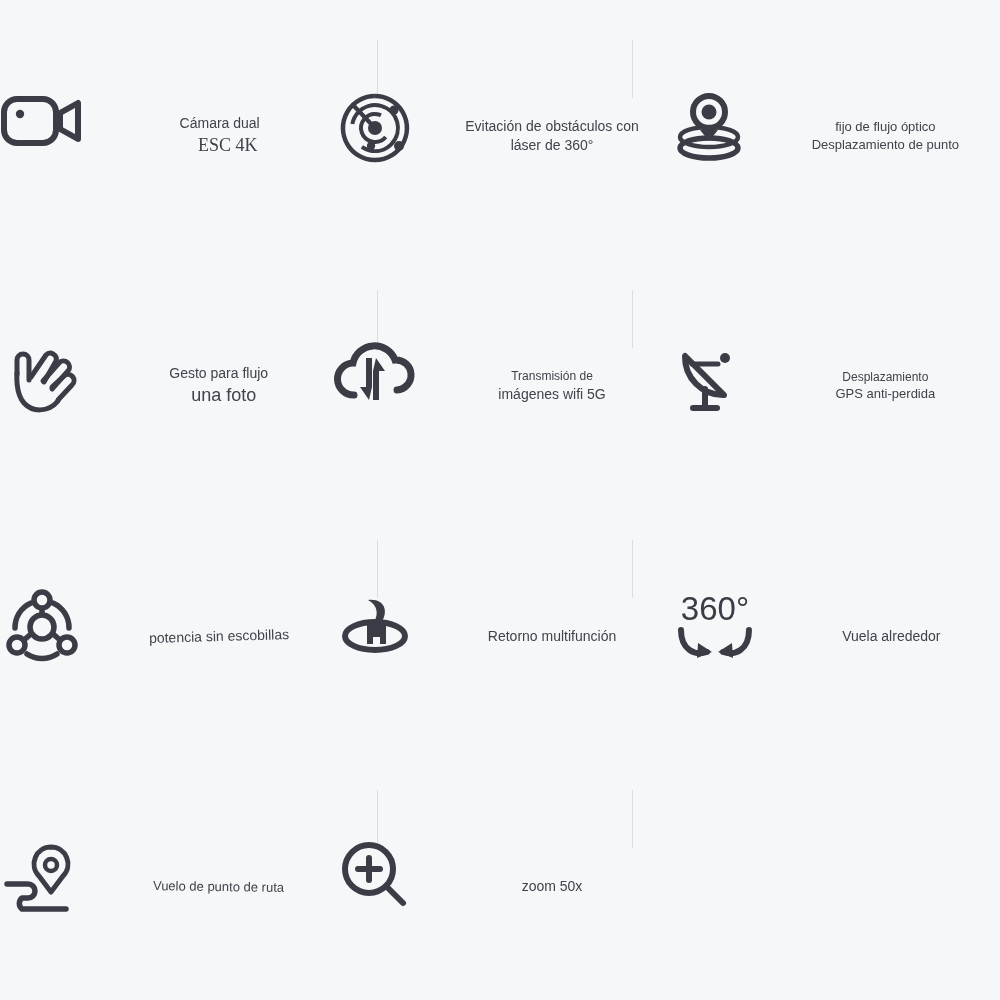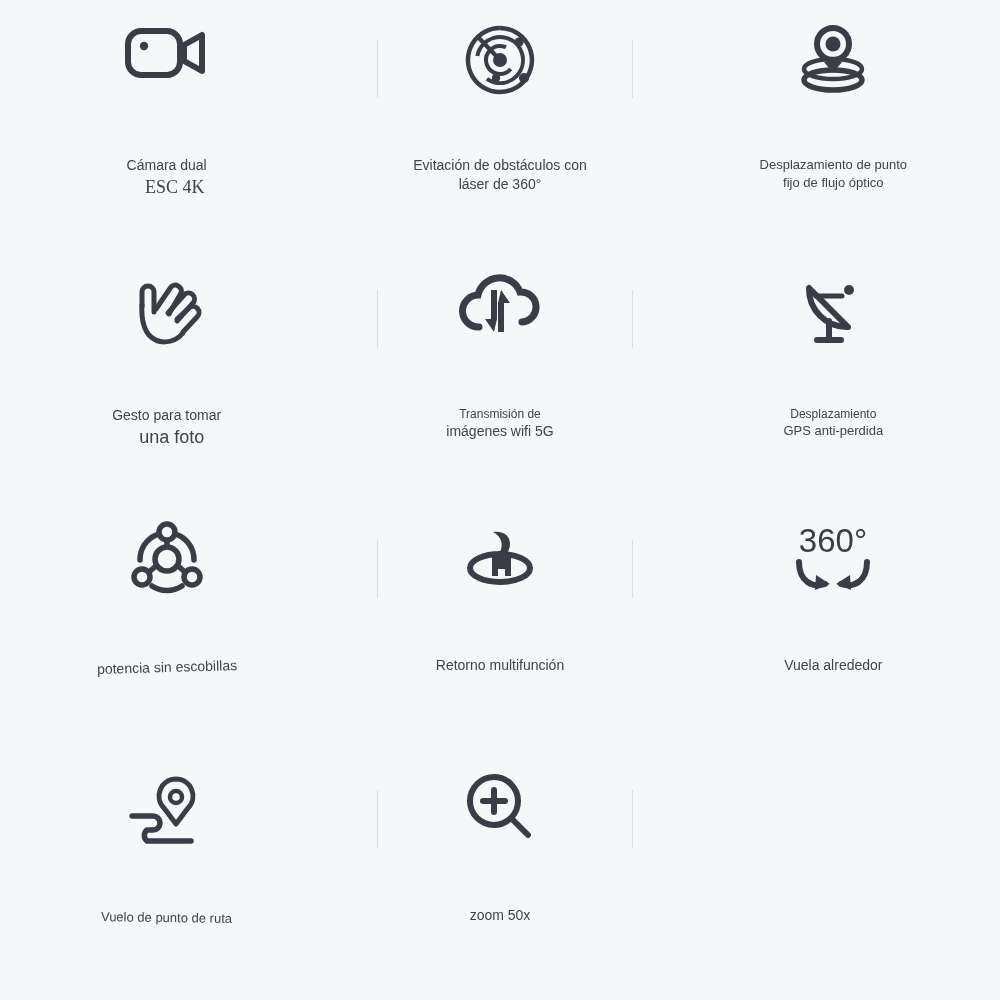--- a/index.html
+++ b/index.html
@@ -29,21 +29,21 @@
     width: 1000px;
     height: 250px;
   }
 
   .cell {
     position: relative;
     width: 333.33px;
     height: 250px;
     box-sizing: border-box;
     display: flex;
-    flex-direction: column;
+    flex-direction: row;
     align-items: center;
     gap: 20px;
   }
 
   .icon-box {
     height: 92px;
     width: 110px;
     margin-top: 22px;
     display: flex;
     align-items: flex-start;
@@ -136,22 +136,22 @@
       <div class="icon-box">
         <svg width="74" height="76" viewBox="0 0 74 76">
           <circle cx="37" cy="22" r="16" fill="none" stroke="#3a3d45" stroke-width="6"></circle>
           <circle cx="37" cy="22" r="7.5" fill="#3a3d45"></circle>
           <ellipse cx="37" cy="47" rx="29" ry="10" fill="none" stroke="#3a3d45" stroke-width="4.5"></ellipse>
           <ellipse cx="37" cy="58" rx="29" ry="10" fill="none" stroke="#3a3d45" stroke-width="5.5"></ellipse>
           <path d="M28 40 L46 40 L37 51 Z" fill="#3a3d45"></path>
         </svg>
       </div>
       <div class="caption">
+        <span class="line t-sm">fijo de flujo óptico</span>
         <span class="line t-sm">Desplazamiento de punto</span>
-        <span class="line t-sm">fijo de flujo óptico</span>
       </div>
     </div>
   </div>
 
   <div class="row">
     <div class="divider d1"></div>
     <div class="divider d2"></div>
 
     <div class="cell">
       <div class="icon-box">
@@ -159,21 +159,21 @@
           <g fill="none" stroke="#3a3d45" stroke-width="5" stroke-linecap="round" stroke-linejoin="round">
             <path d="M11 34 L11 20 A6 6 0 0 1 23 20 L23 40"></path>
             <path d="M25 37 L40 15 A6 6 0 0 1 50 21 L38 42"></path>
             <path d="M37 41 L53 23 A6 6 0 0 1 62 31 L46 49"></path>
             <path d="M46 47 L58 36 A6 6 0 0 1 66 45 L52 60"></path>
             <path d="M11 33 C11 33 9 53 18 63 C26 72 42 73 52 61"></path>
           </g>
         </svg>
       </div>
       <div class="caption">
-        <span class="line t-md">Gesto para tomar</span>
+        <span class="line t-md">Gesto para flujo</span>
         <span class="line t-xl nudge-right-sm">una foto</span>
       </div>
     </div>
 
     <div class="cell">
       <div class="icon-box">
         <svg width="84" height="64" viewBox="0 0 84 64">
           <path d="M21 55 A16 16 0 0 1 20 23 A22 22 0 0 1 62 20 A15 15 0 0 1 64 50" fill="none" stroke="#3a3d45" stroke-width="7" stroke-linecap="round"></path>
           <path d="M33 18 L33 47 L27 47 L36 60 L39 47 L39 18 Z" fill="#3a3d45"></path>
           <path d="M46 60 L46 31 L52 31 L43 18 L40 31 L40 60 Z" fill="#3a3d45"></path>

